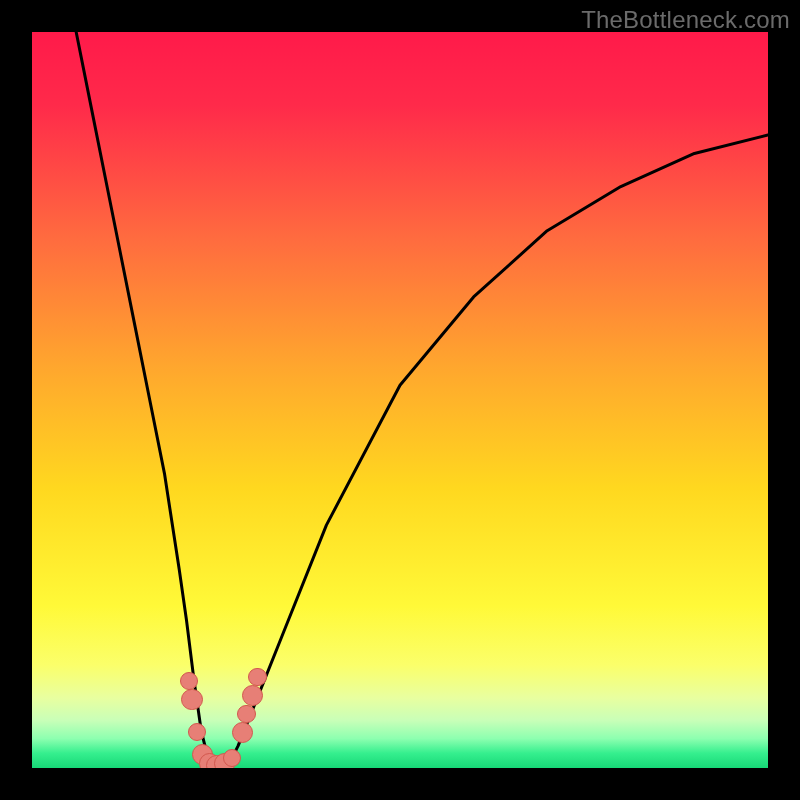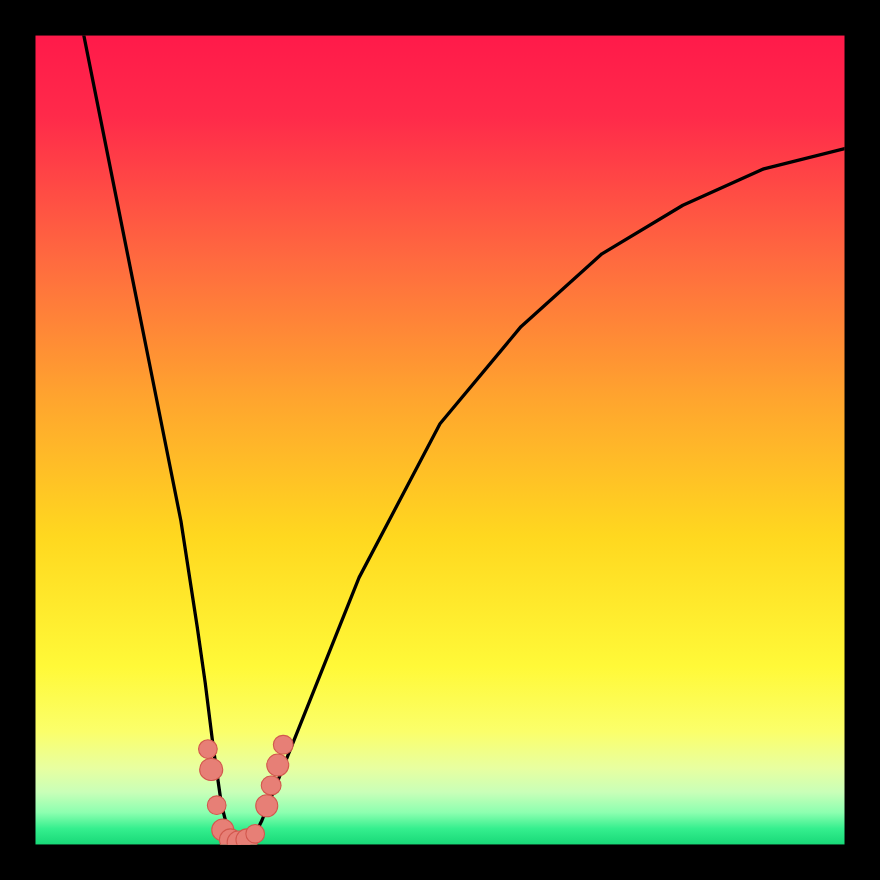--- a/index.html
+++ b/index.html
@@ -91,13 +91,14 @@
         <div class="marker" style="width: 19.14px; height: 19.14px; left: 174.43px; top: 722.75px;"></div>
         <div class="marker" style="width: 19.14px; height: 19.14px; left: 181.79px; top: 720.54px;"></div>
         <div class="marker" style="width: 16.19px; height: 16.19px; left: 190.62px; top: 716.86px;"></div>
         <div class="marker" style="width: 19.14px; height: 19.14px; left: 200.19px; top: 689.63px;"></div>
         <div class="marker" style="width: 16.19px; height: 16.19px; left: 205.34px; top: 672.7px;"></div>
         <div class="marker" style="width: 19.14px; height: 19.14px; left: 209.76px; top: 652.83px;"></div>
         <div class="marker" style="width: 16.19px; height: 16.19px; left: 216.38px; top: 635.9px;"></div>
       </div>
   </div>
 
+  <div class="watermark">TheBottleneck.com</div>
 </div>
 
 </body></html>

